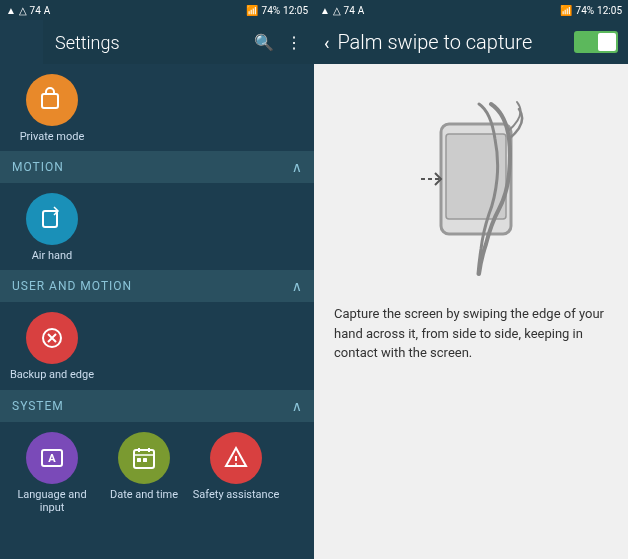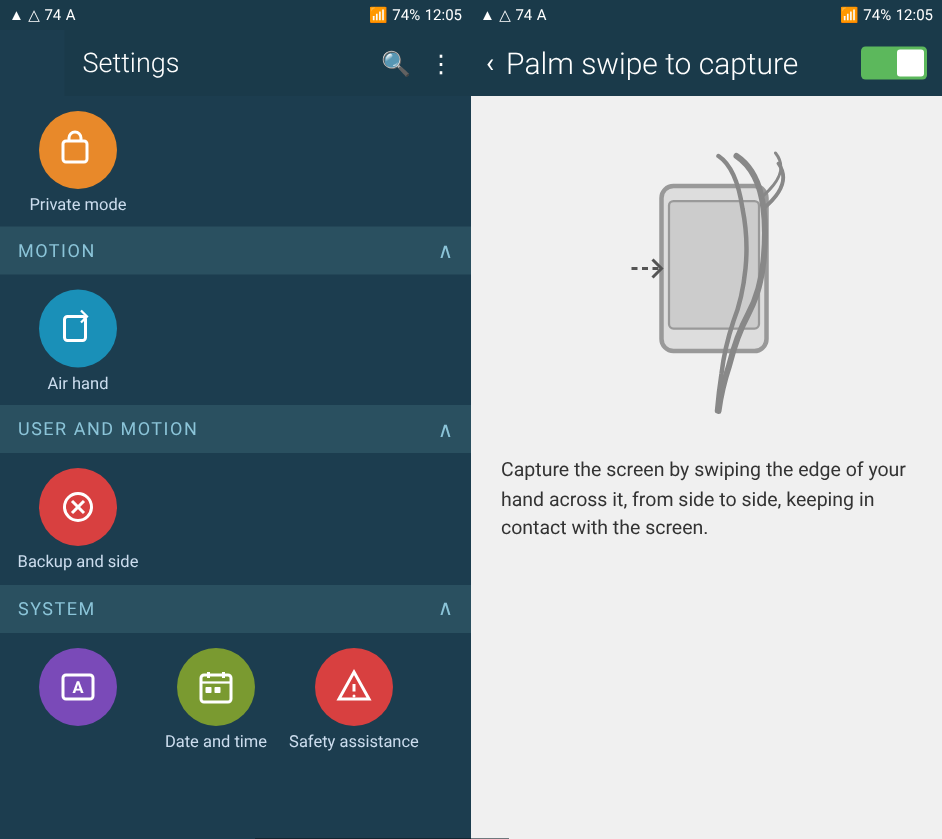--- a/index.html
+++ b/index.html
@@ -268,37 +268,38 @@
     </div>
 
     <div class="icon-grid">
       <div class="icon-item">
         <div class="icon-circle bg-red">
           <svg width="28" height="28" viewBox="0 0 28 28" fill="none">
             <circle cx="14" cy="14" r="9" stroke="white" stroke-width="2"></circle>
             <path d="M10 10 L18 18 M18 10 L10 18" stroke="white" stroke-width="2"></path>
           </svg>
         </div>
-        <span class="icon-label">Backup and side</span>
+        <span class="icon-label">Backup and edge</span>
       </div>
     </div>
 
     <div class="section-header">
       <span class="section-title">SYSTEM</span>
       <span class="section-arrow">∧</span>
     </div>
 
     <div class="icon-grid">
       <div class="icon-item">
         <div class="icon-circle bg-purple">
           <svg width="28" height="28" viewBox="0 0 28 28" fill="none">
             <rect x="4" y="6" width="20" height="16" rx="2" stroke="white" stroke-width="2"></rect>
             <text x="14" y="18" fill="white" font-size="11" text-anchor="middle" font-weight="bold">A</text>
           </svg>
         </div>
+        <span class="icon-label">Language and input</span>
       </div>
       <div class="icon-item">
         <div class="icon-circle bg-olive">
           <svg width="28" height="28" viewBox="0 0 28 28" fill="none">
             <rect x="4" y="6" width="20" height="18" rx="2" stroke="white" stroke-width="2"></rect>
             <line x1="4" y1="11" x2="24" y2="11" stroke="white" stroke-width="1.5"></line>
             <line x1="9" y1="4" x2="9" y2="8" stroke="white" stroke-width="2"></line>
             <line x1="19" y1="4" x2="19" y2="8" stroke="white" stroke-width="2"></line>
             <rect x="7" y="14" width="4" height="4" rx="0.5" fill="white"></rect>
             <rect x="13" y="14" width="4" height="4" rx="0.5" fill="white"></rect>

